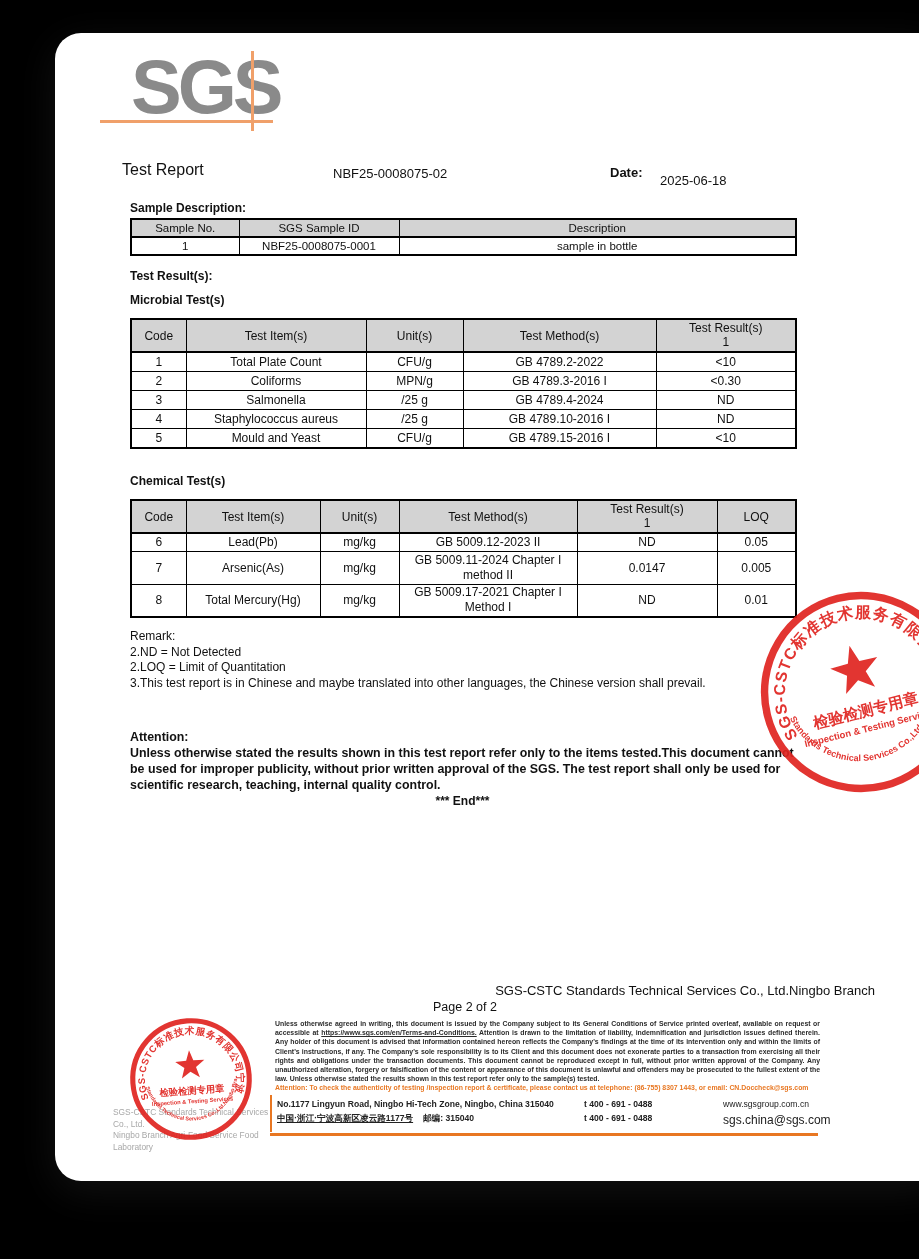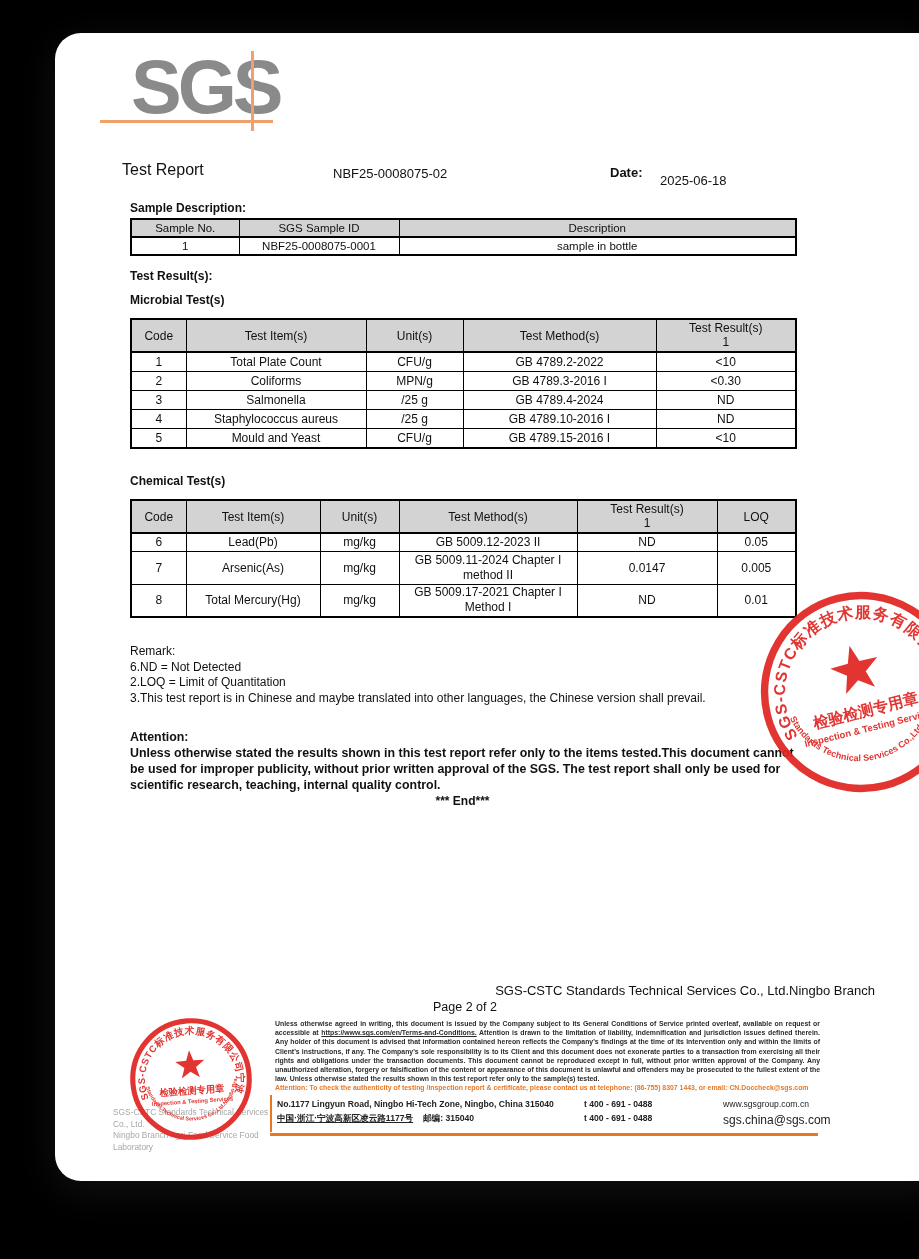--- a/index.html
+++ b/index.html
@@ -30,21 +30,21 @@
   table.rpt{border-collapse:collapse;table-layout:fixed;width:665px;border:2px solid #000;}
   table.rpt td{border:1px solid #000;text-align:center;vertical-align:middle;padding:0 2px;color:#111;overflow:hidden;}
   table.rpt tr.hdr td{background:#d3d3d3;border-bottom:2px solid #000;}
   .tbl-wrap{position:absolute;left:75px;}
   #sample-table td{font-size:11.5px;height:16px;text-align:center;}
   #microbial-table td,#chemical-table td{font-size:12px;}
   #microbial-table tr.hdr td,#chemical-table tr.hdr td{height:31px;}
   #microbial-table tr.data td{height:18px;}
   .two-line{white-space:pre-line;line-height:1.15;}
   
-  .remark{position:absolute;left:75px;top:611px;font-size:12px;color:#111;line-height:15.7px;width:680px;}
+  .remark{position:absolute;left:75px;top:596px;font-size:12px;color:#111;line-height:15.7px;width:680px;}
   .remark .rm-head{font-weight:normal;}
   .attention{position:absolute;left:75px;top:696px;width:668px;font-size:12.4px;font-weight:bold;color:#111;line-height:16px;}
   .end-mark{position:absolute;left:75px;top:761px;width:665px;text-align:center;font-size:12px;font-weight:bold;color:#111;}
   
   .footer-company{position:absolute;left:0;top:950px;width:820px;text-align:right;font-size:13px;color:#111;}
   .footer-page{position:absolute;left:0;top:967px;width:820px;text-align:center;font-size:12.5px;color:#111;}
   .legal{
     position:absolute;left:220px;top:986px;width:545px;
     font-size:6.9px;line-height:9.2px;text-align:justify;color:#2b2b2b;font-weight:bold;
   }
@@ -208,21 +208,21 @@
         <td style="line-height:1.25;">GB 5009.17-2021 Chapter I Method I</td>
         <td>ND</td>
         <td>0.01</td>
       </tr>
     </tbody>
       </table>
   </div>
 
   <div class="remark">
     <div class="rm-head">Remark:</div>
-    <div>6.ND = Not Detected</div>
+    <div>2.ND = Not Detected</div>
     <div>2.LOQ = Limit of Quantitation</div>
     <div>3.This test report is in Chinese and maybe translated into other languages, the Chinese version shall prevail.</div>
   </div>
 
   <div class="attention">
     <div>Attention:</div>
     <div>Unless otherwise stated the results shown in this test report refer only to the items tested.This document cannot be used for improper publicity, without prior written approval of the SGS. The test report shall only be used for scientific research, teaching, internal quality control.</div>
   </div>
   <div class="end-mark">*** End***</div>
 

